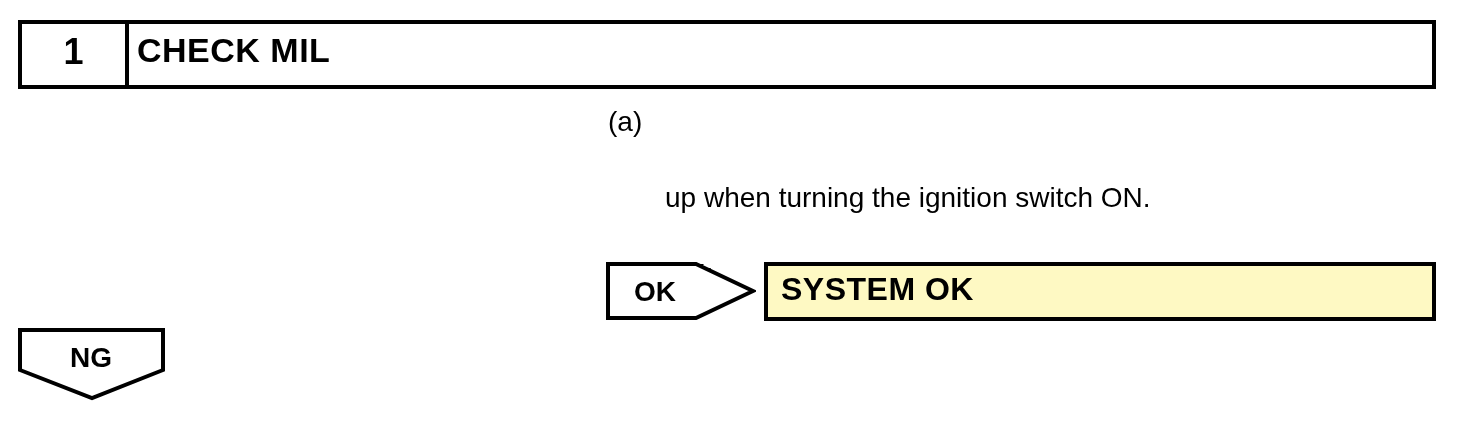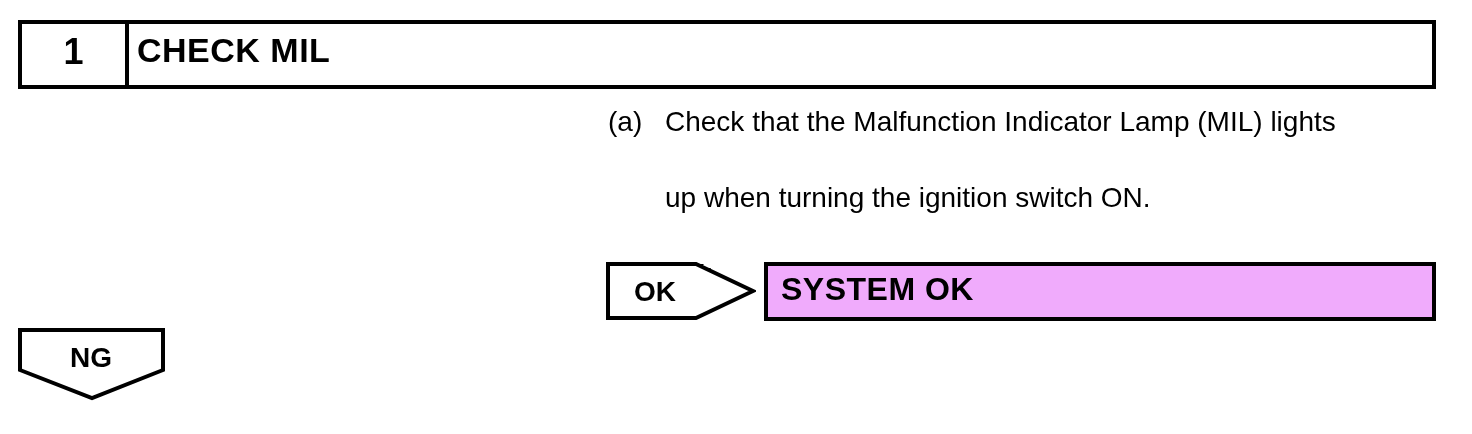--- a/index.html
+++ b/index.html
@@ -74,21 +74,21 @@
   .svg-connector-text {
     font-family: "Liberation Sans", "DejaVu Sans", sans-serif;
     font-weight: bold;
     font-size: 28px;
   }
   .result-box {
     position: absolute;
     left: 764px; top: 262px;
     width: 672px; height: 59px;
     border: 4px solid #000;
-    background: #f0abfc;
+    background: #fef9c3;
     display: flex;
     align-items: center;
     padding-left: 13px;
     padding-bottom: 5px;
     font-weight: bold;
     font-size: 32px;
     letter-spacing: 0.5px;
   }
 </style>
 </head>
@@ -101,21 +101,20 @@
       <span>1</span>
     </div>
     <div class="step-title-cell">
       <span>CHECK MIL</span>
     </div>
   </div>
 
   <div class="instruction">
     <div class="instr-row">
       <span class="instr-label">(a)</span>
-      <span>Check that the Malfunction Indicator Lamp (MIL) lights</span>
     </div>
     <div class="indent-1">up when turning the ignition switch ON.</div>
     <div class="indent-1 bold">OK:</div>
   </div>
 
   <svg class="ok-arrow-svg" viewBox="0 0 150 60">
     <polygon points="2,3 90,3 147,30 90,57 2,57" fill="#ffffff" stroke="#000000" stroke-width="4"></polygon>
     <text class="svg-connector-text" x="49" y="40" text-anchor="middle" fill="#000000">OK</text>
   </svg>
 

